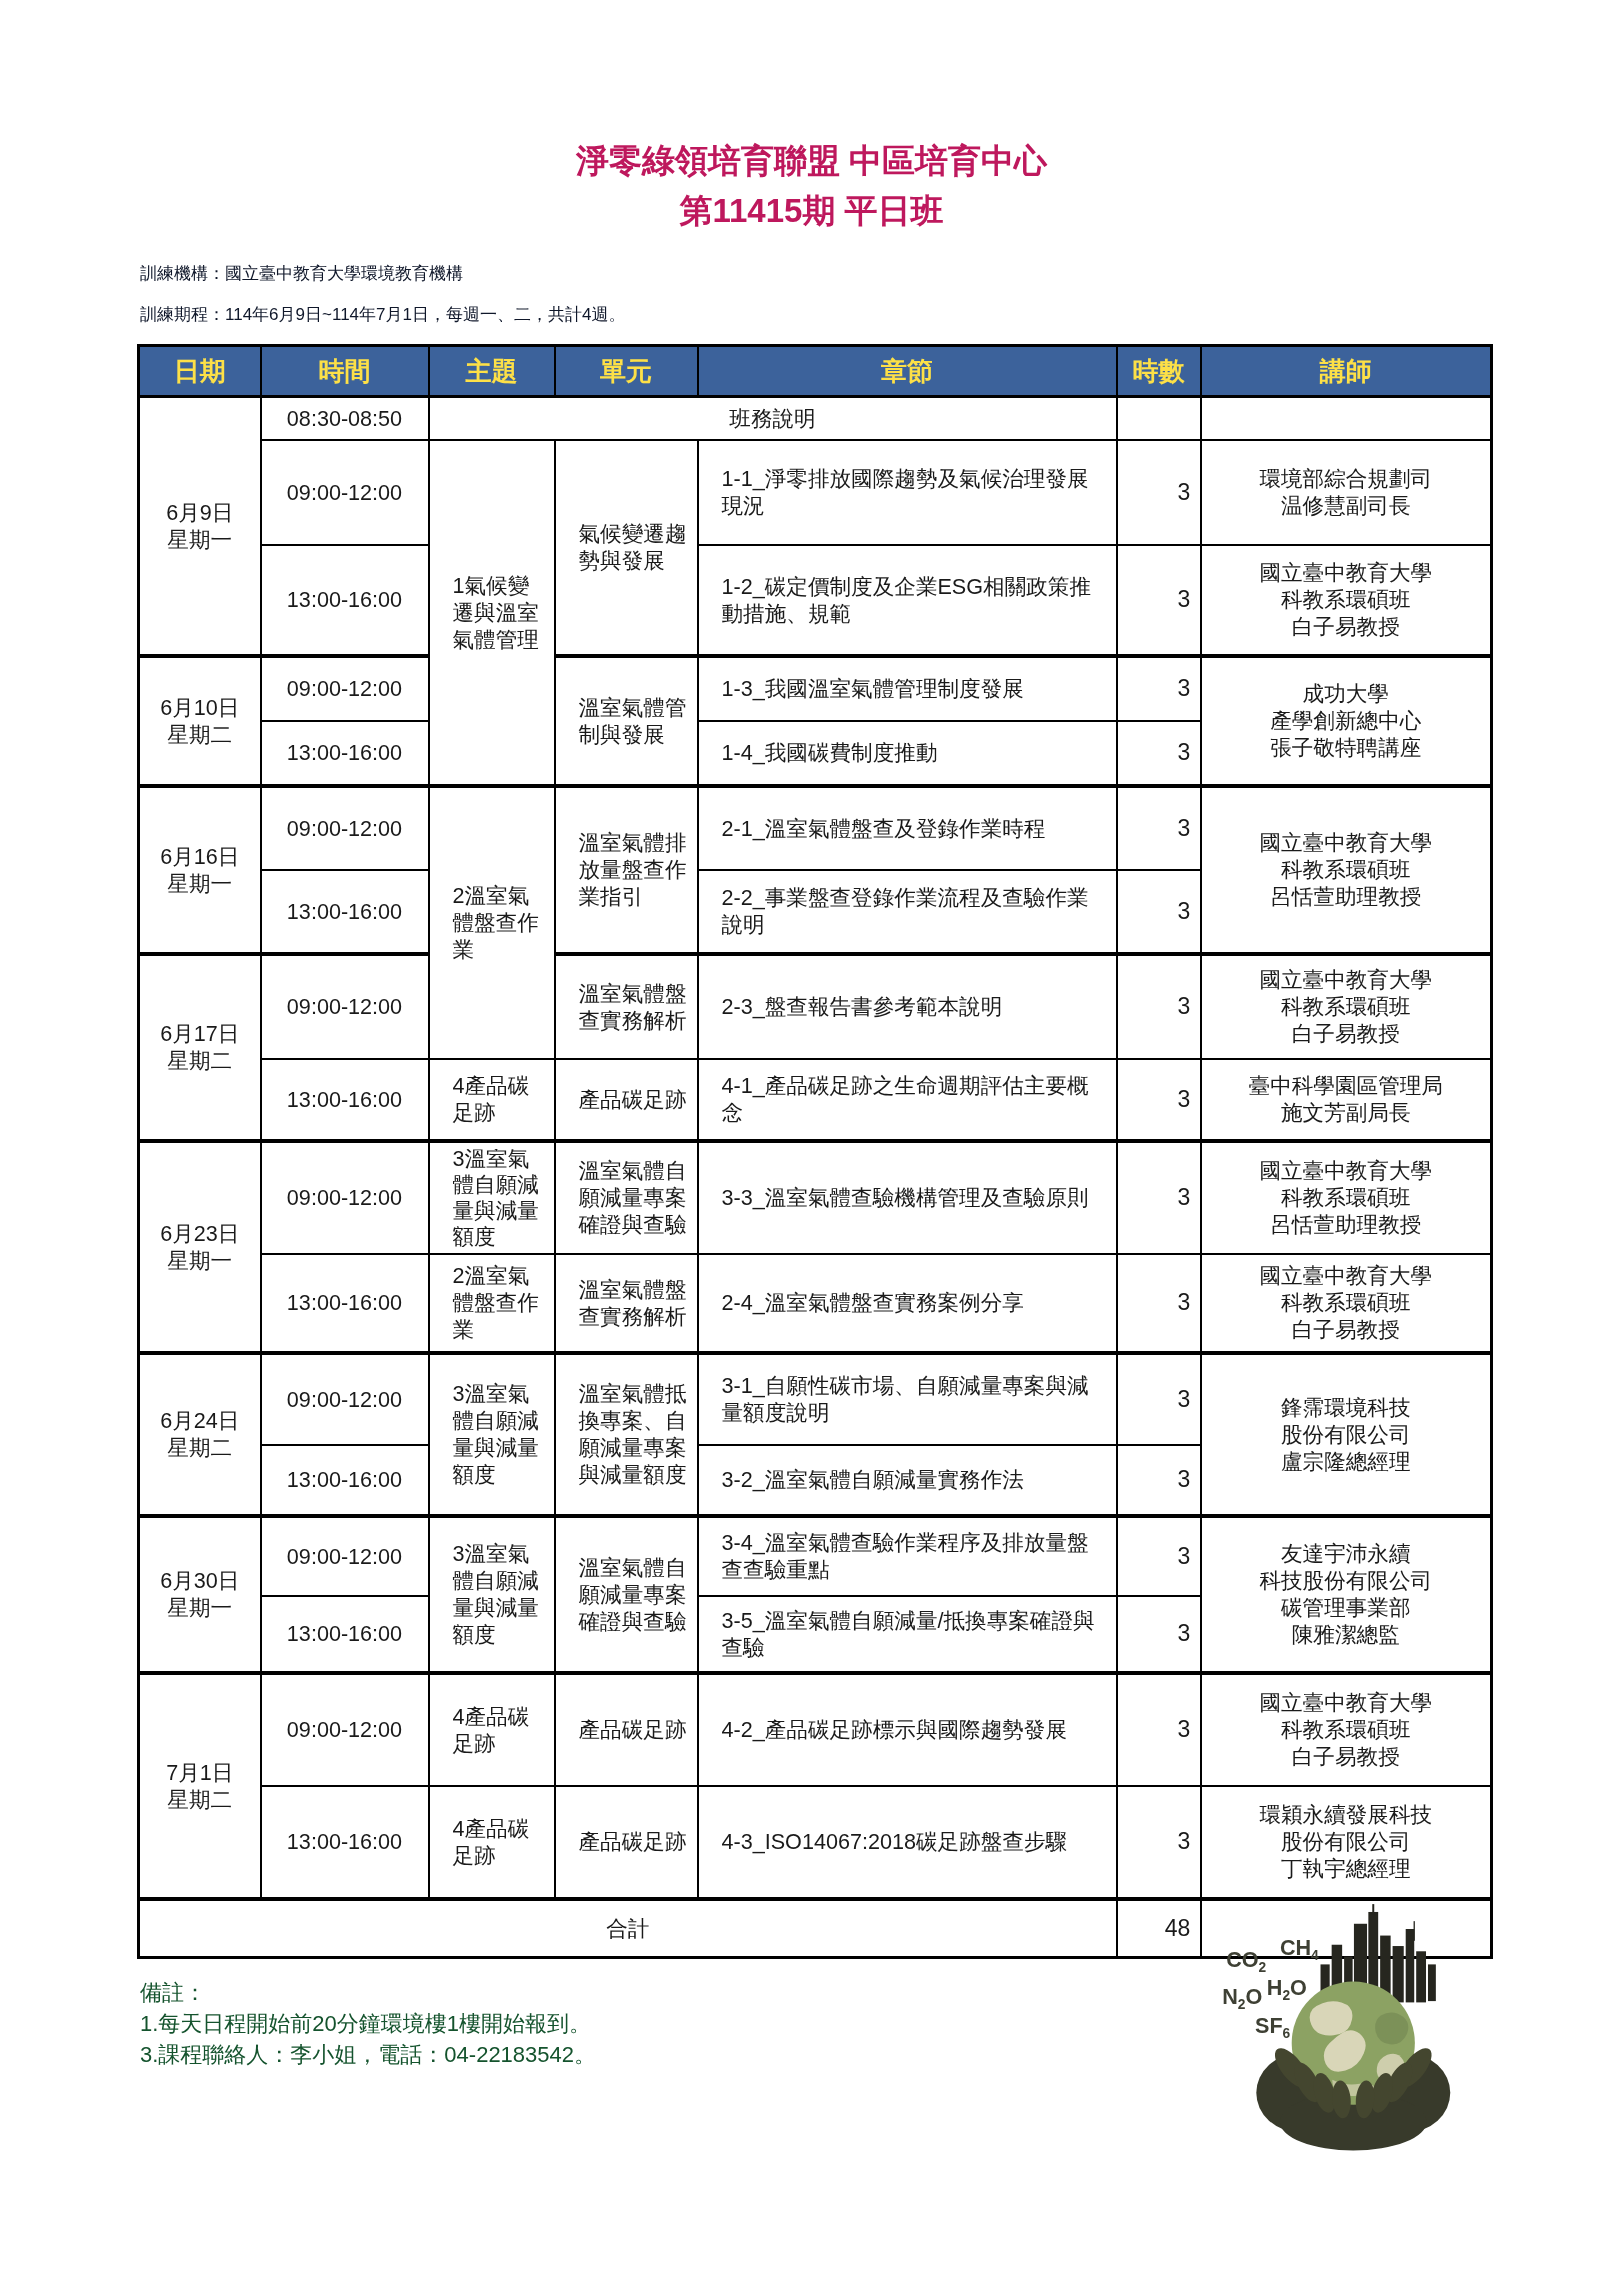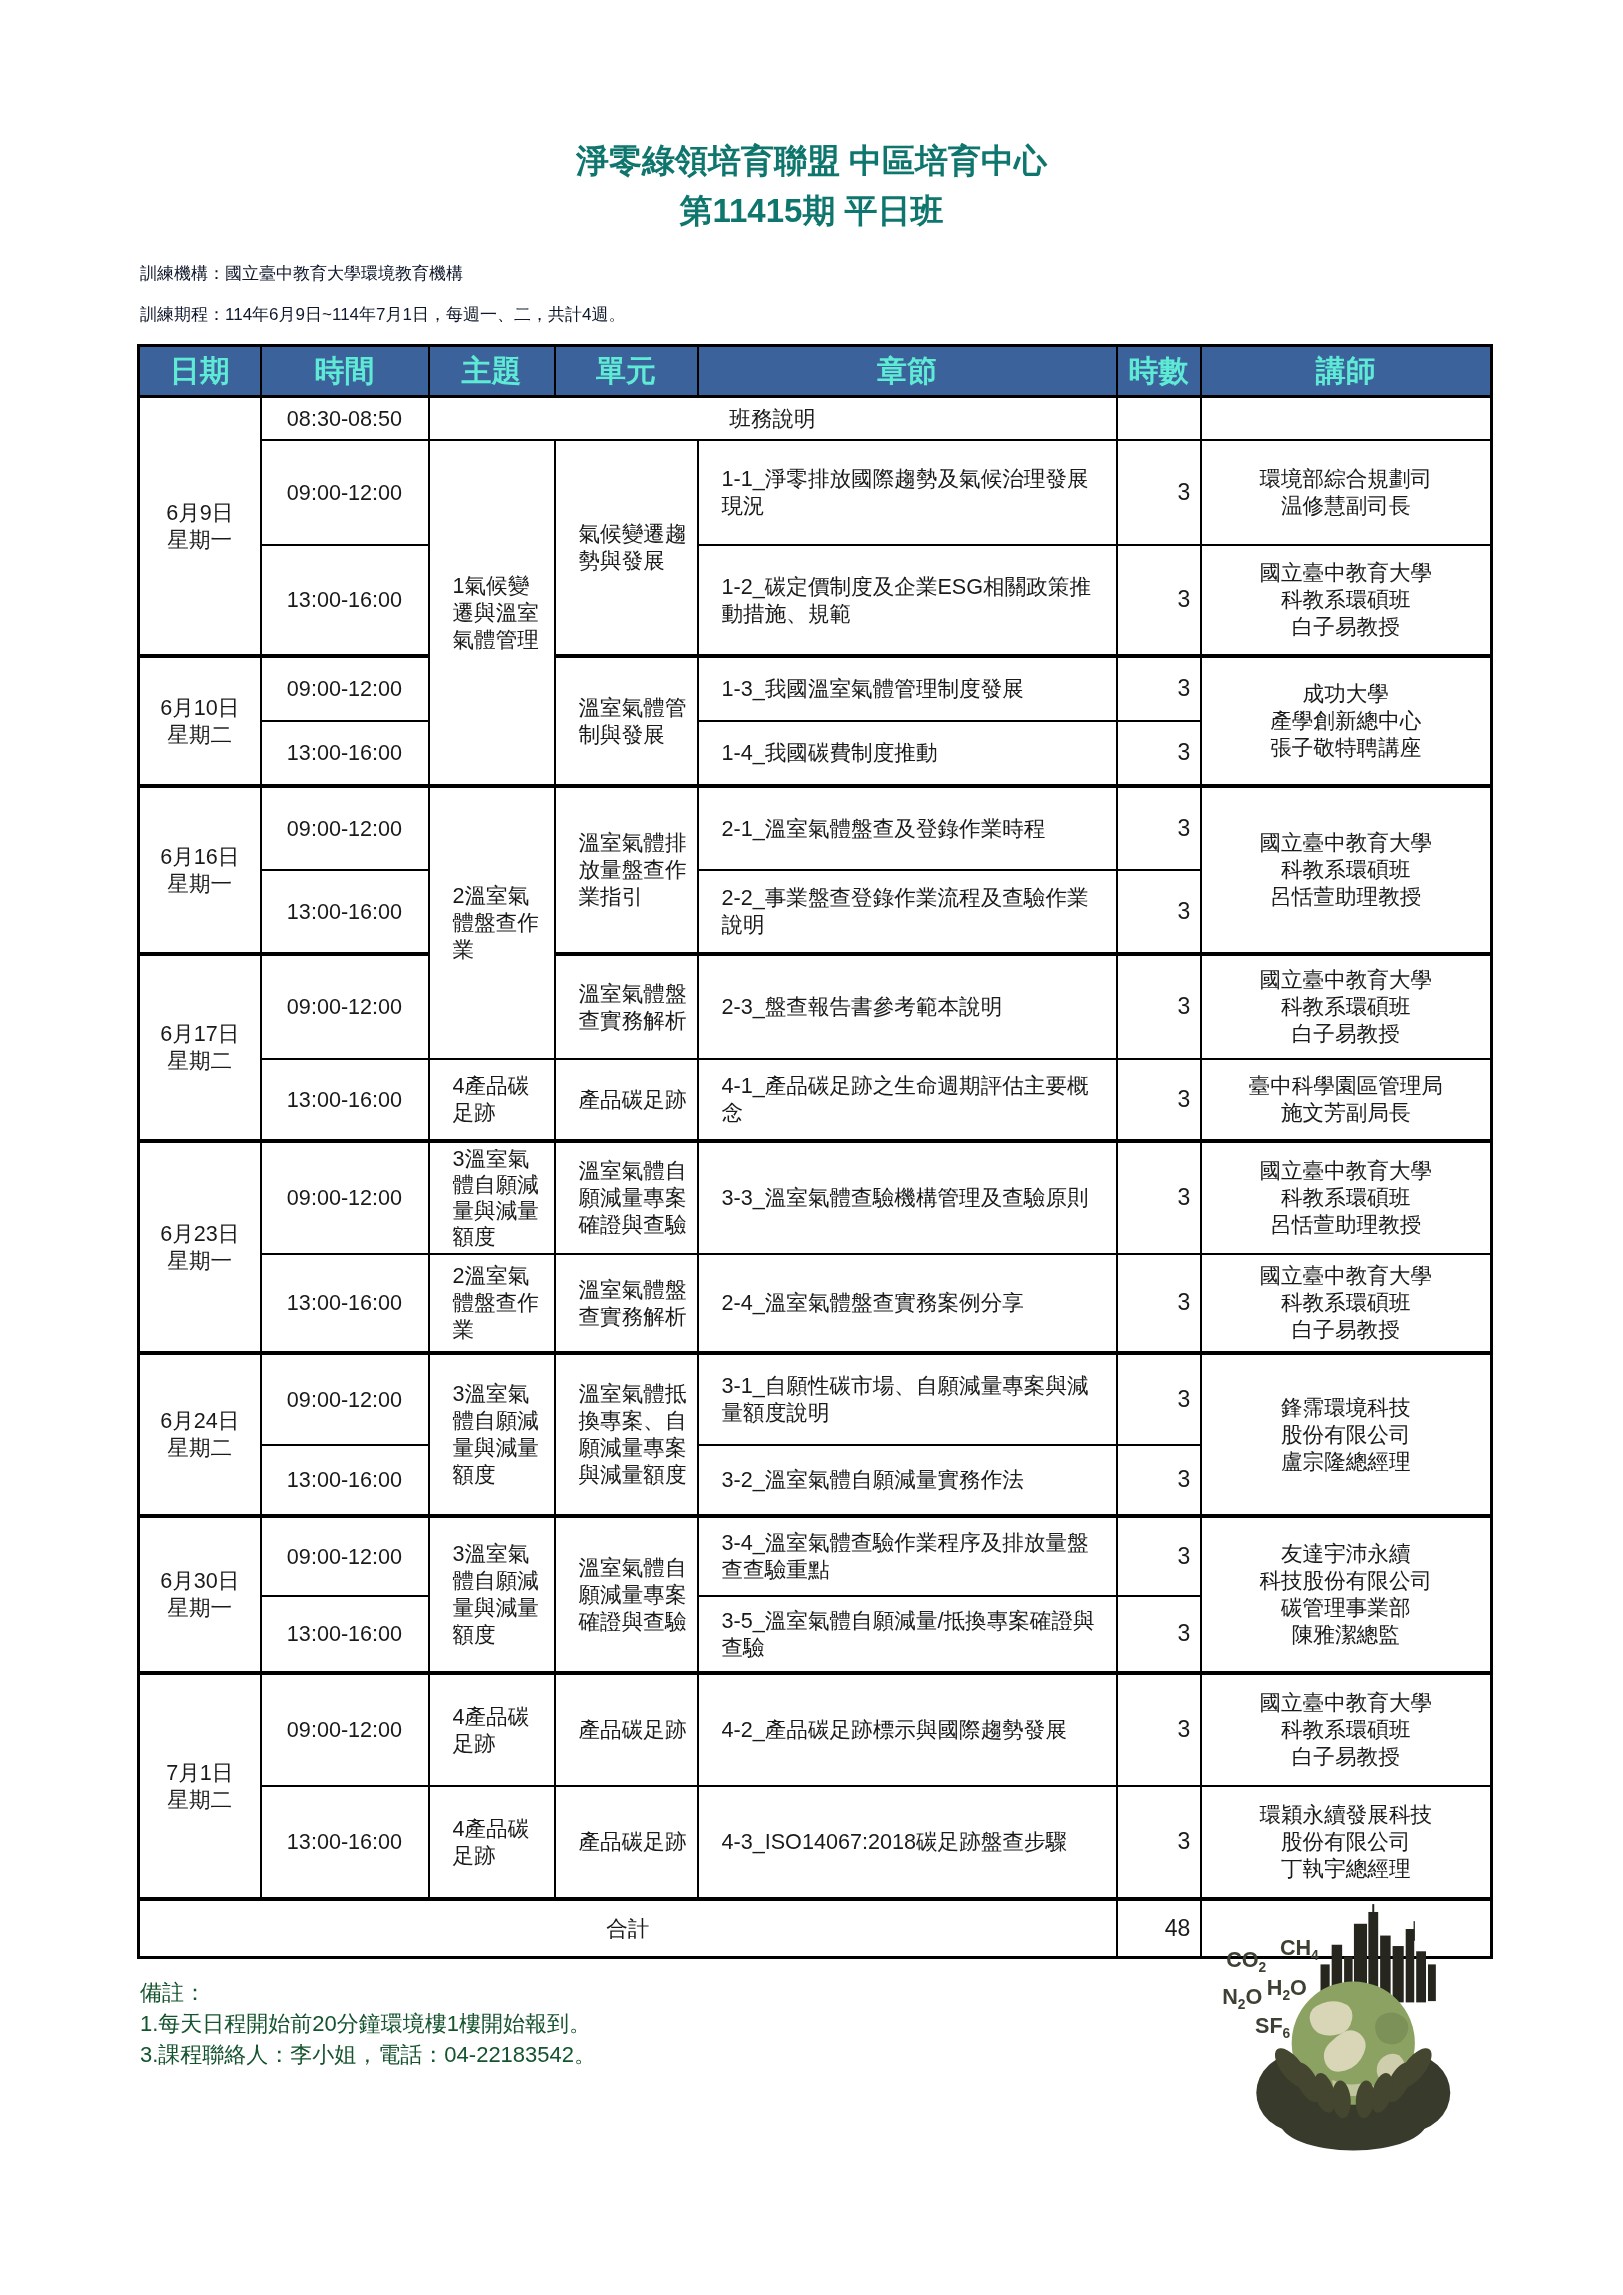--- a/index.html
+++ b/index.html
@@ -6,40 +6,40 @@
   .sheet {
     position:relative;
     width:1623px;
     height:2295px;
     background:#ffffff;
     font-family:"Liberation Sans","DejaVu Sans",sans-serif;
     color:#111;
     overflow:hidden;
   }
   .titles { text-align:center; padding-top:136px; }
-  .title-line { font-size:33px; font-weight:bold; line-height:50px; color:#0f766e; }
+  .title-line { font-size:33px; font-weight:bold; line-height:50px; color:#be185d; }
   .info-block { margin:17px 0 0 140px; }
   .info-line { font-size:17px; line-height:41px; color:#0f172a; }
 
   table.schedule {
     border-collapse:collapse;
     table-layout:fixed;
     width:1352px;
     margin:9.2px 0 0 137px;
     border:3.9px solid #000;
   }
   .schedule th, .schedule td {
     border:2px solid #000;
     overflow:hidden;
   }
   .schedule thead th {
     background:#3C629B;
-    color:#5eead4;
+    color:#fde047;
     font-weight:bold;
-    font-size:30px;
+    font-size:26px;
     text-align:center;
     vertical-align:middle;
     border-bottom:3.3px solid #000;
   }
   .schedule td {
     font-size:21.6px;
     line-height:27px;
     padding:2.6px 6.5px;
     vertical-align:middle;
     color:#1a1a1a;

